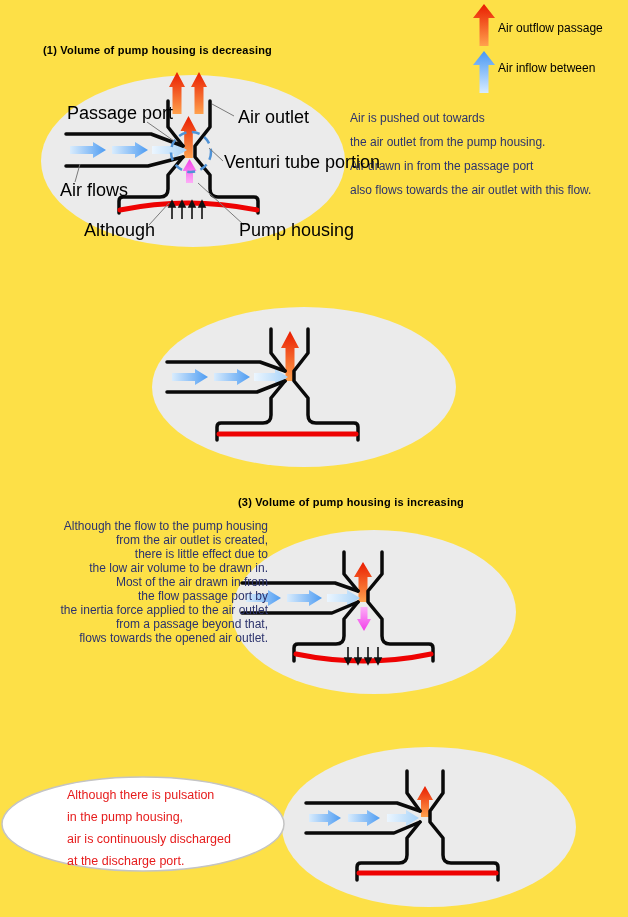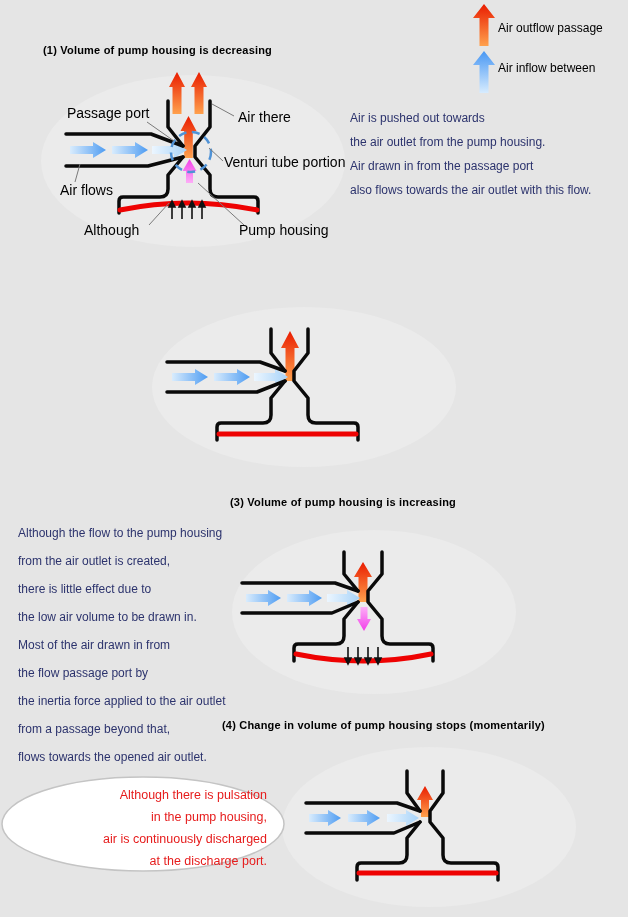--- a/index.html
+++ b/index.html
@@ -1,25 +1,25 @@
 <!DOCTYPE html>
 <html><head>
 <meta charset="utf-8">
 <style>
   html,body{margin:0;padding:0;background:#fff;}
-  .page{position:relative;width:628px;height:917px;background:#e5e5e5;overflow:hidden;
+  .page{position:relative;width:628px;height:917px;background:#fde047;overflow:hidden;
         font-family:"Liberation Sans",sans-serif;}
   .art{position:absolute;left:0;top:0;z-index:1;}
   .txt{position:absolute;z-index:2;}
   .sec-title{font-size:11px;font-weight:bold;color:#000;line-height:16px;letter-spacing:.2px;white-space:nowrap;}
   .desc{font-size:12px;color:#2c336d;line-height:24px;white-space:pre-line;}
-  .desc3{line-height:28px;}
+  .desc3{line-height:14px;text-align:right;}
   .legend-label{font-size:12px;color:#000;line-height:14px;white-space:nowrap;}
-  .dia-label{font-size:14px;color:#000;line-height:14px;white-space:nowrap;}
-  .callout-text{font-size:12.5px;color:#e61c1c;line-height:22px;white-space:pre-line;text-align:right;}
+  .dia-label{font-size:18px;color:#000;line-height:14px;white-space:nowrap;}
+  .callout-text{font-size:12.5px;color:#e61c1c;line-height:22px;white-space:pre-line;}
 </style>
 </head>
 <body>
 
 <div class="page">
 
   <svg class="art" width="628" height="917" viewBox="0 0 628 917">
     <defs>
       <linearGradient id="gOr" x1="0" y1="0" x2="0" y2="1">
         <stop offset="0" stop-color="#e91c00"></stop>
@@ -165,22 +165,21 @@
         <path d="M 443,771 V 793 L 430,811 V 822 L 443,838 V 855 Q 443,863 451,863 H 494 Q 498,863 498,867 V 880"></path>
       </g>
       <line x1="359" y1="873" x2="496" y2="873" stroke="#ee0202" stroke-width="5" stroke-linecap="round"></line>
     </g>
   </svg>
 
   <div class="txt legend-label" style="left:498px;top:21px">Air outflow passage</div>
   <div class="txt legend-label" style="left:498px;top:61px">Air inflow between</div>
 
   <div class="txt sec-title" style="left:43px;top:42px">(1) Volume of pump housing is decreasing</div>
-  <div class="txt sec-title" style="left:230px;top:494px">(3) Volume of pump housing is increasing</div>
-  <div class="txt sec-title" style="left:222px;top:717px">(4) Change in volume of pump housing stops (momentarily)</div>
+  <div class="txt sec-title" style="left:238px;top:494px">(3) Volume of pump housing is increasing</div>
 
   <div class="txt desc" style="left:350px;top:106px;width:278px">Air is pushed out towards
 the air outlet from the pump housing.
 Air drawn in from the passage port
 also flows towards the air outlet with this flow.</div>
   <div class="txt desc desc3" style="left:18px;top:519px;width:250px">Although the flow to the pump housing
 from the air outlet is created,
 there is little effect due to
 the low air volume to be drawn in.
 Most of the air drawn in from
@@ -188,19 +187,19 @@
 the inertia force applied to the air outlet
 from a passage beyond that,
 flows towards the opened air outlet.</div>
 
   <div class="txt callout-text" style="left:67px;top:784px;width:200px">Although there is pulsation
 in the pump housing,
 air is continuously discharged
 at the discharge port.</div>
 
   <div class="txt dia-label" style="left:67px;top:106px">Passage port</div>
-  <div class="txt dia-label" style="left:238px;top:110px">Air there</div>
+  <div class="txt dia-label" style="left:238px;top:110px">Air outlet</div>
   <div class="txt dia-label" style="left:224px;top:155px">Venturi tube portion</div>
   <div class="txt dia-label" style="left:60px;top:183px">Air flows</div>
   <div class="txt dia-label" style="left:84px;top:223px">Although</div>
   <div class="txt dia-label" style="left:239px;top:223px">Pump housing</div>
 
 </div>
 
 </body></html>

